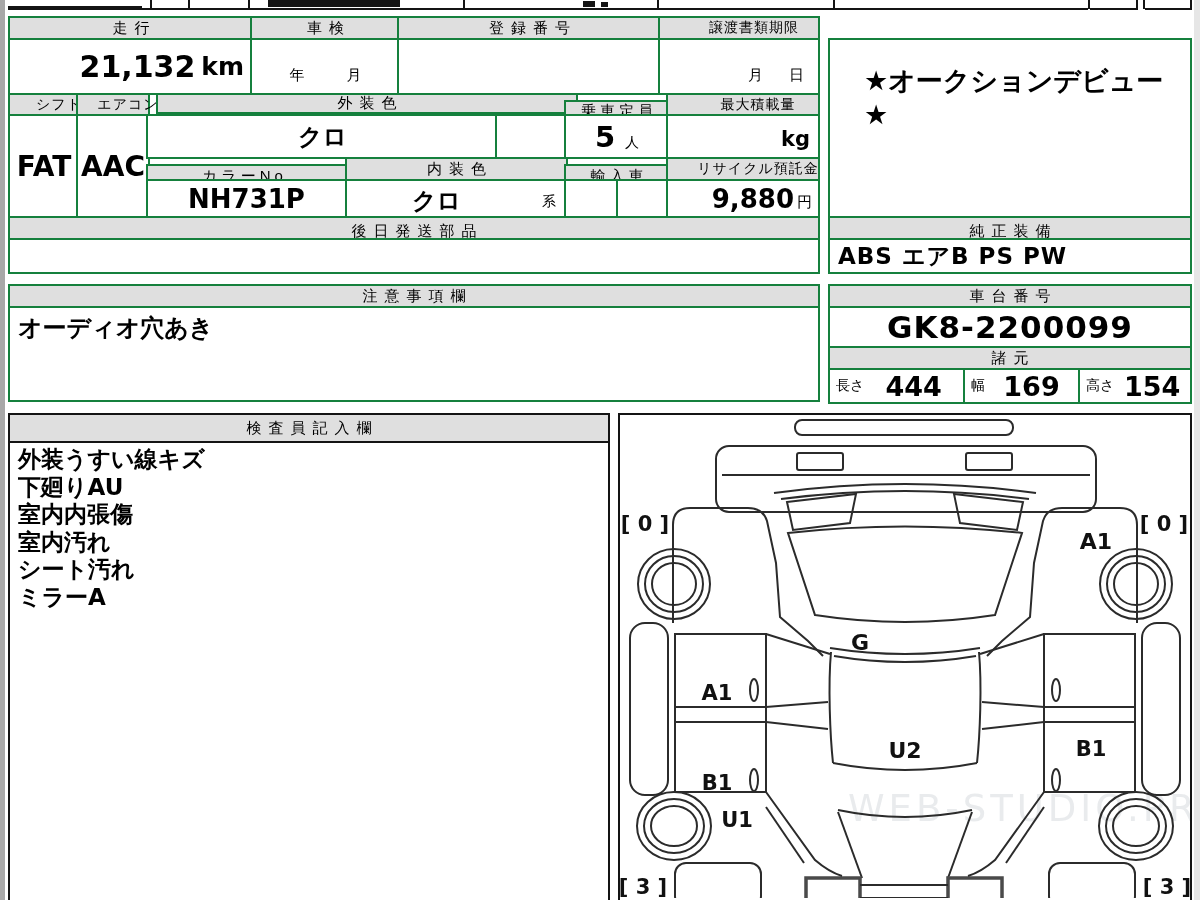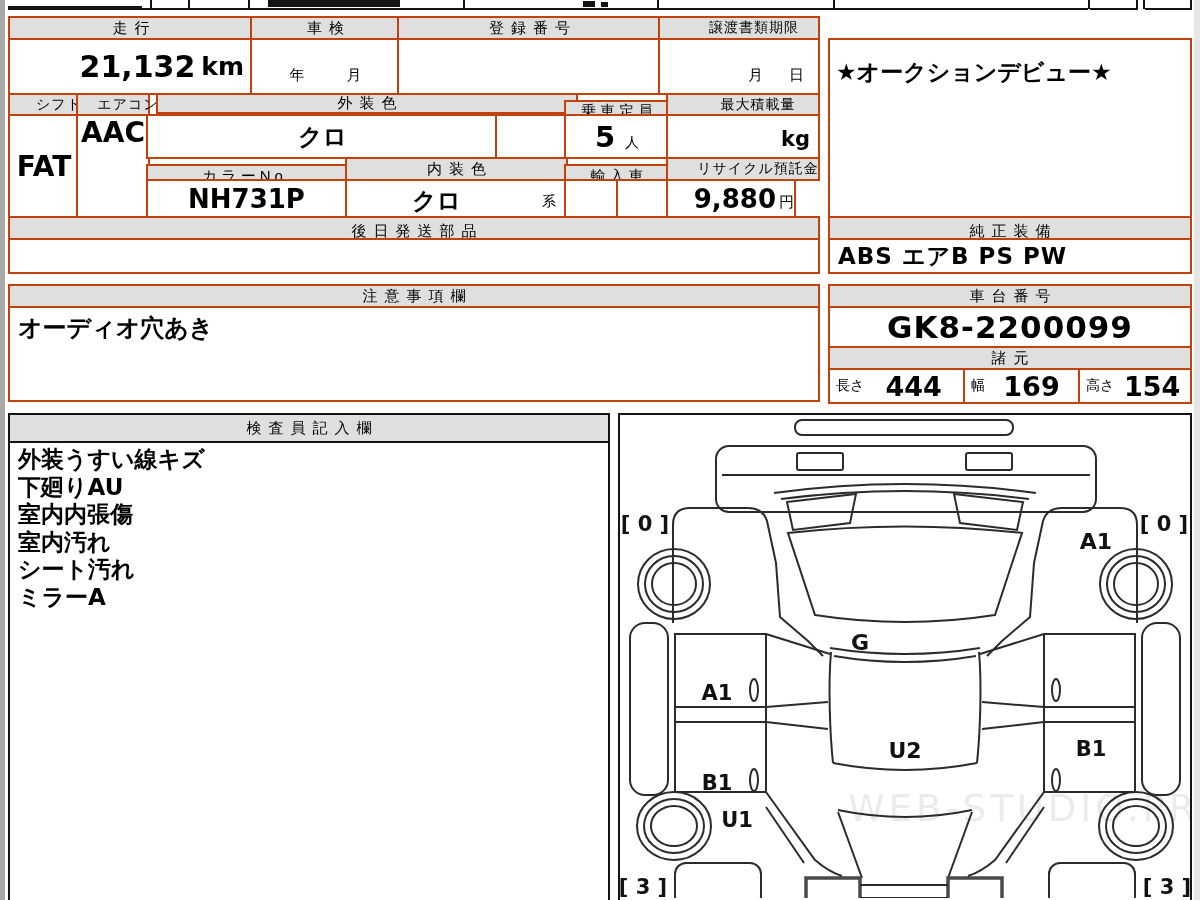--- a/index.html
+++ b/index.html
@@ -1,18 +1,18 @@
 <!DOCTYPE html>
 <html><head>
 <meta charset="utf-8">
 <style>
   html,body{margin:0;padding:0;background:#fff;}
   #page{position:relative;width:1200px;height:900px;background:#fff;overflow:hidden;
         font-family:"Liberation Sans",sans-serif;color:#000;}
-  .cell{position:absolute;box-sizing:border-box;border:2px solid #c2410c;background:#fff;}
+  .cell{position:absolute;box-sizing:border-box;border:2px solid #15803d;background:#fff;}
   .hdr{background:#dfdfdf;display:flex;align-items:center;justify-content:center;
        font-size:15px;letter-spacing:7px;text-indent:7px;white-space:nowrap;}
   .hdr.tight{letter-spacing:1px;text-indent:1px;font-size:14px;padding-left:29px;}
   .hdr.mid{letter-spacing:4px;text-indent:4px;margin-top:7px;}
   .vb{font-family:"DejaVu Sans",sans-serif;font-weight:bold;}
   .flex{display:flex;}
   .tick{position:absolute;background:#141414;}
   .edge{position:absolute;top:0;height:900px;}
   svg text{font-family:"DejaVu Sans",sans-serif;font-weight:bold;fill:#111;}
   .shape{fill:none;stroke:#2b2b2b;stroke-width:2;}
@@ -59,33 +59,33 @@
   <div class="cell flex" style="left:250px;top:38px;width:151px;height:57px;align-items:flex-end;justify-content:center;gap:42px;padding-bottom:8px;font-size:15px;">
     <span>年</span>
     <span>月</span>
   </div>
   <div class="cell" style="left:397px;top:38px;width:265px;height:57px;"></div>
   <div class="cell flex" style="left:658px;top:38px;width:162px;height:57px;align-items:flex-end;justify-content:flex-end;gap:26px;padding:0 14px 8px 0;font-size:15px;">
     <span>月</span>
     <span>日</span>
   </div>
   <div class="cell" style="left:828px;top:38px;width:364px;height:180px;">
-    <div class="vb" style="padding:17px 6px;font-size:23px;">★オークションデビュー★</div>
+    <div class="vb" style="padding:23px 6px;font-size:27px;margin-left:28px;">★オークションデビュー★</div>
   </div>
 
   <div class="cell hdr tight" style="left:8px;top:93px;width:72px;height:23px;">シフト</div>
   <div class="cell hdr tight" style="left:76px;top:93px;width:74px;height:23px;">エアコン</div>
   <div class="cell hdr" style="left:156px;top:93px;width:422px;height:21px;">外装色</div>
   <div class="cell hdr mid" style="left:564px;top:93px;width:106px;height:23px;">乗車定員</div>
   <div class="cell hdr tight" style="left:666px;top:93px;width:154px;height:23px;">最大積載量</div>
 
   <div class="cell flex" style="left:8px;top:114px;width:72px;height:104px;align-items:center;justify-content:center;">
     <span class="vb" style="font-size:28px;">FAT</span>
   </div>
-  <div class="cell flex" style="left:76px;top:114px;width:74px;height:104px;justify-content:center;">
+  <div class="cell flex" style="left:76px;top:114px;width:74px;height:104px;align-items:center;justify-content:center;">
     <span class="vb" style="font-size:28px;">AAC</span>
   </div>
 
   <div class="cell flex" style="left:146px;top:114px;width:353px;height:45px;align-items:center;justify-content:center;">
     <span class="vb" style="font-size:24px;">クロ</span>
   </div>
   <div class="cell" style="left:495px;top:114px;width:73px;height:45px;"></div>
   <div class="cell flex" style="left:564px;top:114px;width:106px;height:45px;align-items:flex-end;justify-content:center;gap:10px;padding-bottom:5px;">
     <span class="vb" style="font-size:29px;line-height:30px;">5</span>
     <span style="font-size:14px;">人</span>
@@ -101,21 +101,21 @@
 
   <div class="cell flex" style="left:146px;top:179px;width:201px;height:39px;align-items:center;justify-content:center;">
     <span class="vb" style="font-size:26px;">NH731P</span>
   </div>
   <div class="cell" style="left:345px;top:179px;width:223px;height:39px;">
     <div class="vb" style="position:absolute;left:0;right:40px;top:4px;text-align:center;font-size:24px;">クロ</div>
     <div style="position:absolute;right:10px;bottom:5px;font-size:14px;">系</div>
   </div>
   <div class="cell" style="left:564px;top:179px;width:54px;height:39px;"></div>
   <div class="cell" style="left:616px;top:179px;width:54px;height:39px;"></div>
-  <div class="cell flex" style="left:666px;top:179px;width:130px;height:39px;align-items:center;justify-content:flex-end;">
+  <div class="cell flex" style="left:666px;top:179px;width:154px;height:39px;align-items:center;justify-content:flex-end;padding-right:6px;">
     <span class="vb" style="font-size:26px;">9,880</span>
     <span style="font-size:15px;margin-left:3px;padding-top:8px;">円</span>
   </div>
 
   <div class="cell hdr" style="left:8px;top:216px;width:812px;height:30px;">後日発送部品</div>
   <div class="cell" style="left:8px;top:238px;width:812px;height:36px;"></div>
 
   <div class="cell hdr" style="left:828px;top:216px;width:364px;height:30px;">純正装備</div>
   <div class="cell flex" style="left:828px;top:238px;width:364px;height:36px;align-items:center;">
     <span class="vb" style="font-size:23px;padding-left:8px;letter-spacing:1px;">ABS エアB PS PW</span>

